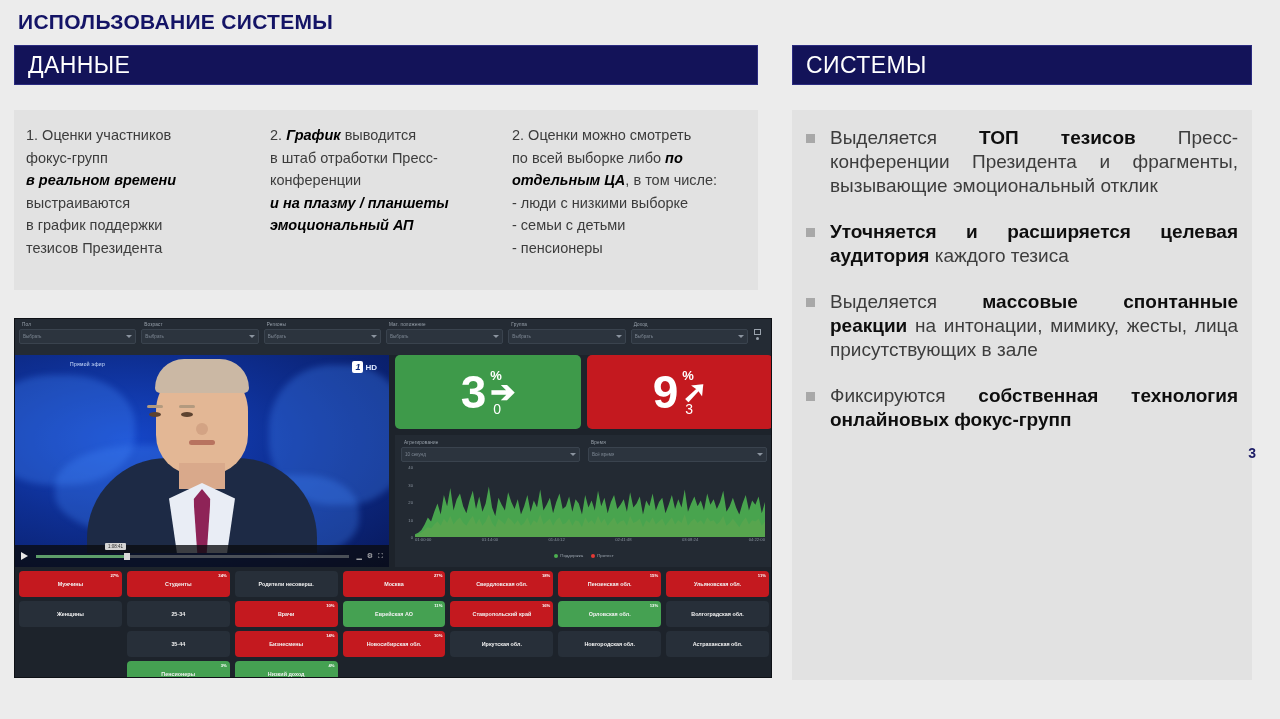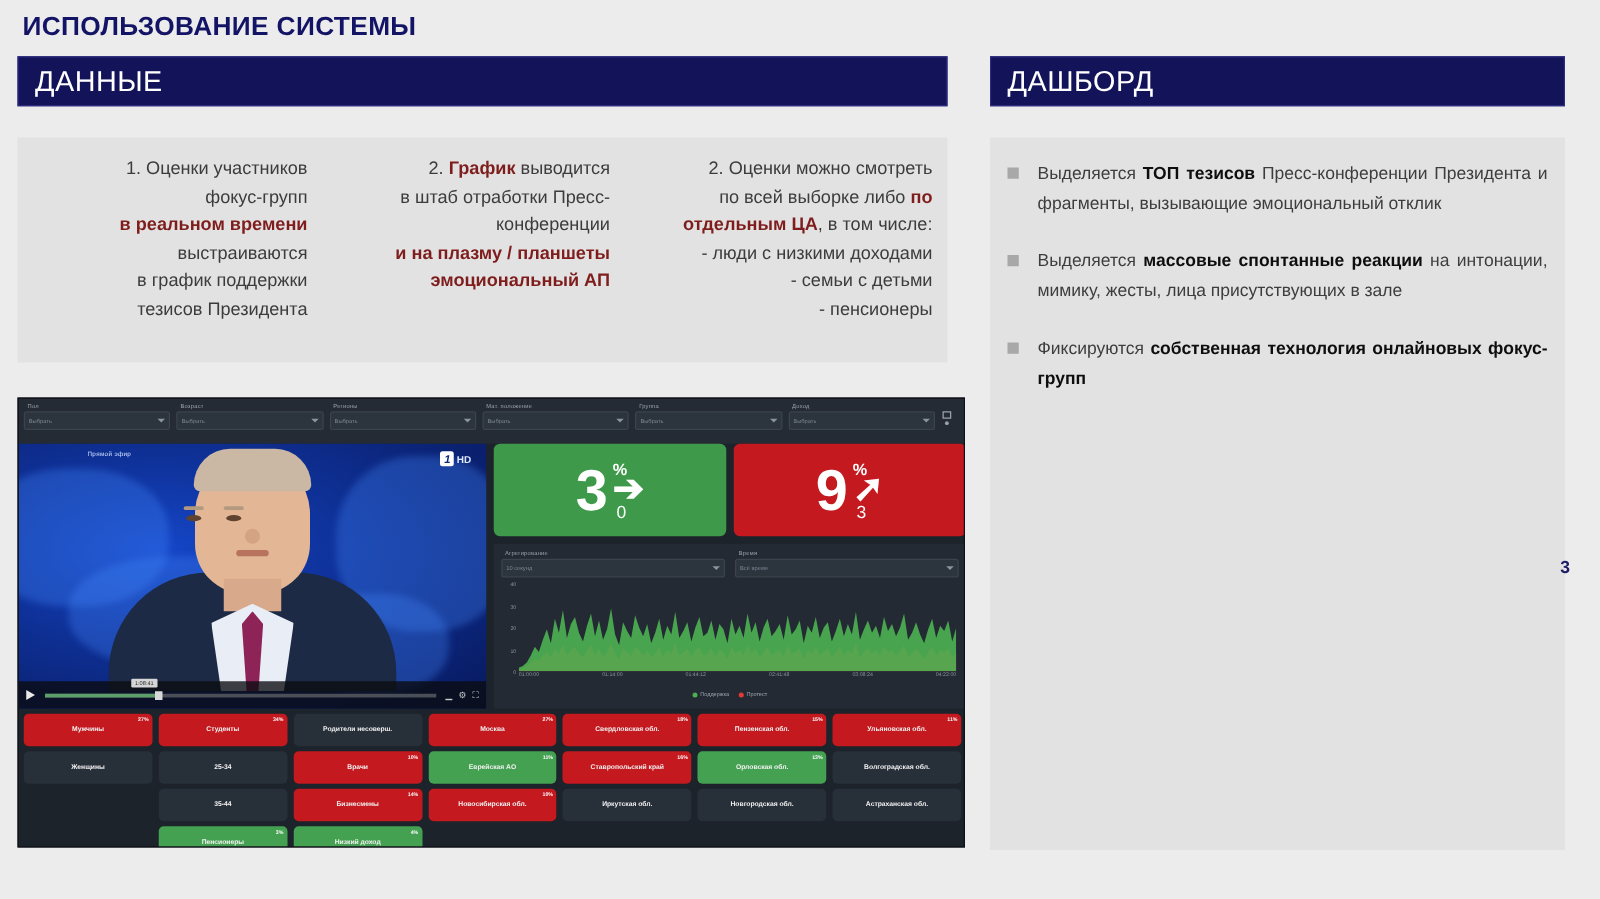--- a/index.html
+++ b/index.html
@@ -31,42 +31,42 @@
   #hdr-dashboard { left: 14px; top: 45px; width: 744px; height: 40px; }
   #hdr-data      { left: 792px; top: 45px; width: 460px; height: 40px; }
 
   
   .cols-box {
     position: absolute; left: 14px; top: 110px; width: 744px; height: 180px;
     background: #e2e2e2;
     padding: 14px 0 0 0;
     display: flex;
   }
-  .col { padding: 0 12px 0 12px; text-align: right; }
+  .col { padding: 0 12px 0 12px; }
   .col:nth-child(1) { width: 244px; }
   .col:nth-child(2) { width: 242px; }
   .col:nth-child(3) { width: 258px; }
   .col p {
     font-size: 14.5px; line-height: 22.5px; color: #3c3c3c;
     white-space: pre-line;
   }
-  .col b { color: #7f1d1d; font-weight: bold; }
+  .col b { color: #000000; font-weight: bold; font-style: italic; }
 
   
   .data-box {
     position: absolute; left: 792px; top: 110px; width: 460px; height: 570px;
     background: #e2e2e2; padding: 16px 14px 0 14px;
   }
   .bullet-row { display: flex; margin-bottom: 22px; }
   .bullet-mark {
     width: 9px; height: 9px; background: #a8a8a8;
     flex: 0 0 9px; margin-top: 8px; margin-right: 15px;
   }
   .bullet-text {
-    flex: 1; font-size: 14px; line-height: 24px;
+    flex: 1; font-size: 19px; line-height: 24px;
     color: #3d3d3d; text-align: justify;
   }
   .bullet-text b { color: #0e0e0e; font-weight: bold; }
 
   
   .page-num {
     position: absolute; right: 24px; bottom: 76px;
     color: #1c1c66; font-size: 14px; font-weight: bold;
   }
 
@@ -233,21 +233,21 @@
 <body>
 
 <div class="slide">
 
   <div class="slide-title">ИСПОЛЬЗОВАНИЕ СИСТЕМЫ</div>
 
   <div class="hdr-bar" id="hdr-dashboard">
     <span>ДАННЫЕ</span>
   </div>
   <div class="hdr-bar" id="hdr-data">
-    <span>ДАШБОРД</span>
+    <span>СИСТЕМЫ</span>
   </div>
 
   <div class="cols-box">
     <div class="col">
         <p><span>1. Оценки участников
 фокус-групп
 </span><b>в реальном времени</b><span>
 выстраиваются
 в график поддержки
 тезисов Президента</span></p>
@@ -256,30 +256,34 @@
         <p><span>2. </span><b>График</b><span> выводится
 в штаб отработки Пресс-
 конференции
 </span><b>и на плазму / планшеты
 эмоциональный АП</b></p>
       </div>
     <div class="col">
         <p><span>2. Оценки можно смотреть
 по всей выборке либо </span><b>по
 отдельным ЦА</b><span>, в том числе:
-- люди с низкими доходами
+- люди с низкими выборке
 - семьи с детьми
 - пенсионеры</span></p>
       </div>
   </div>
 
   <div class="data-box">
     <div class="bullet-row">
       <div class="bullet-mark"></div>
       <div class="bullet-text"><span>Выделяется </span><b>ТОП тезисов</b><span> Пресс-конференции Президента и фрагменты, вызывающие эмоциональный отклик</span></div>
+    </div>
+    <div class="bullet-row">
+      <div class="bullet-mark"></div>
+      <div class="bullet-text"><b>Уточняется и расширяется целевая аудитория</b><span> каждого тезиса</span></div>
     </div>
     <div class="bullet-row">
       <div class="bullet-mark"></div>
       <div class="bullet-text"><span>Выделяется </span><b>массовые спонтанные реакции</b><span> на интонации, мимику, жесты, лица присутствующих в зале</span></div>
     </div>
     <div class="bullet-row">
       <div class="bullet-mark"></div>
       <div class="bullet-text"><span>Фиксируются </span><b>собственная технология онлайновых фокус-групп</b></div>
     </div>
   </div>

